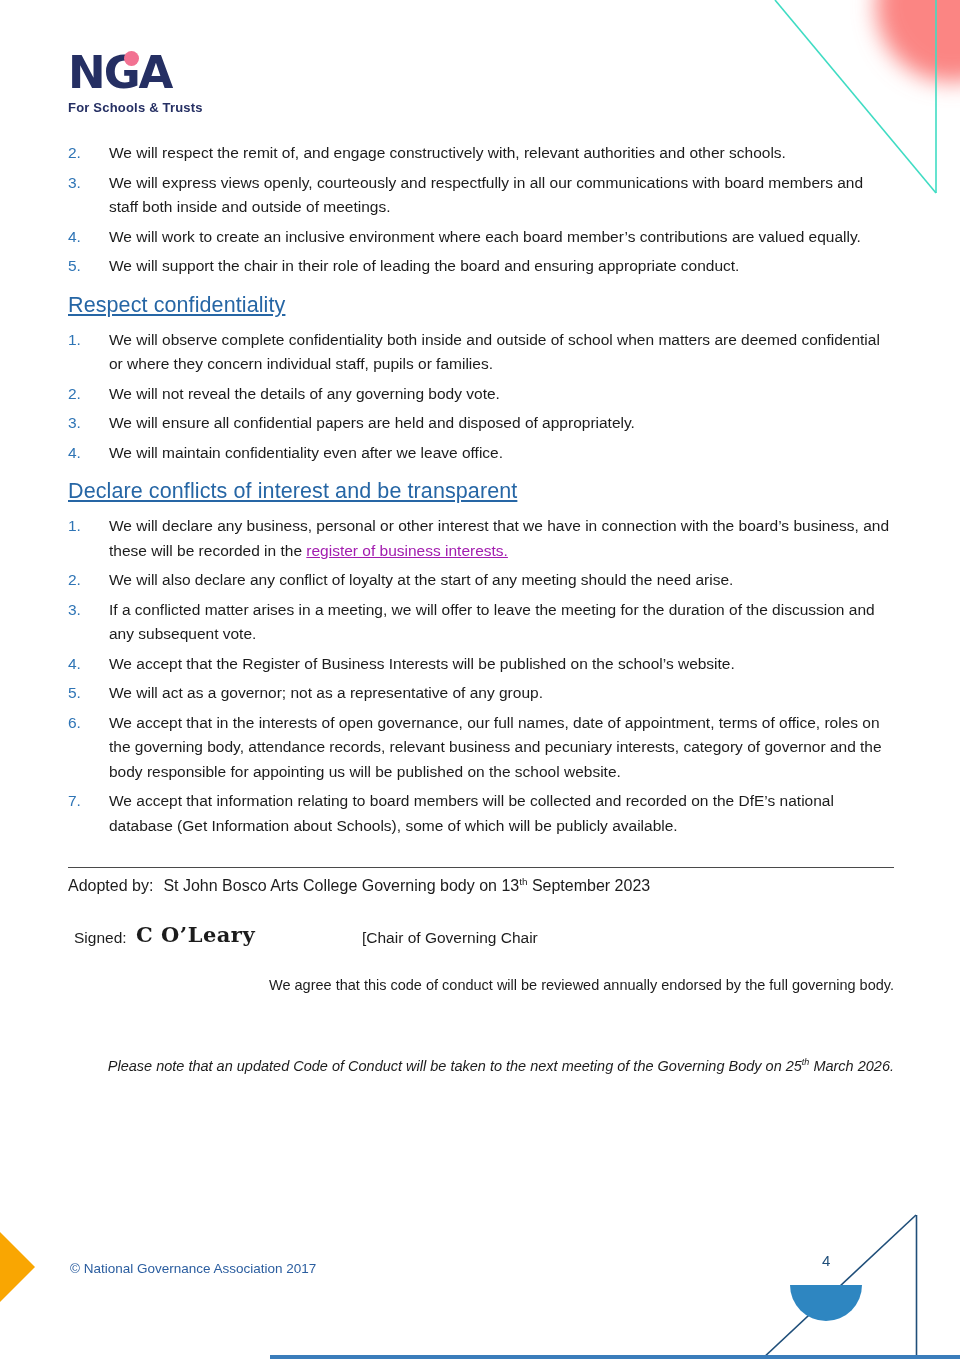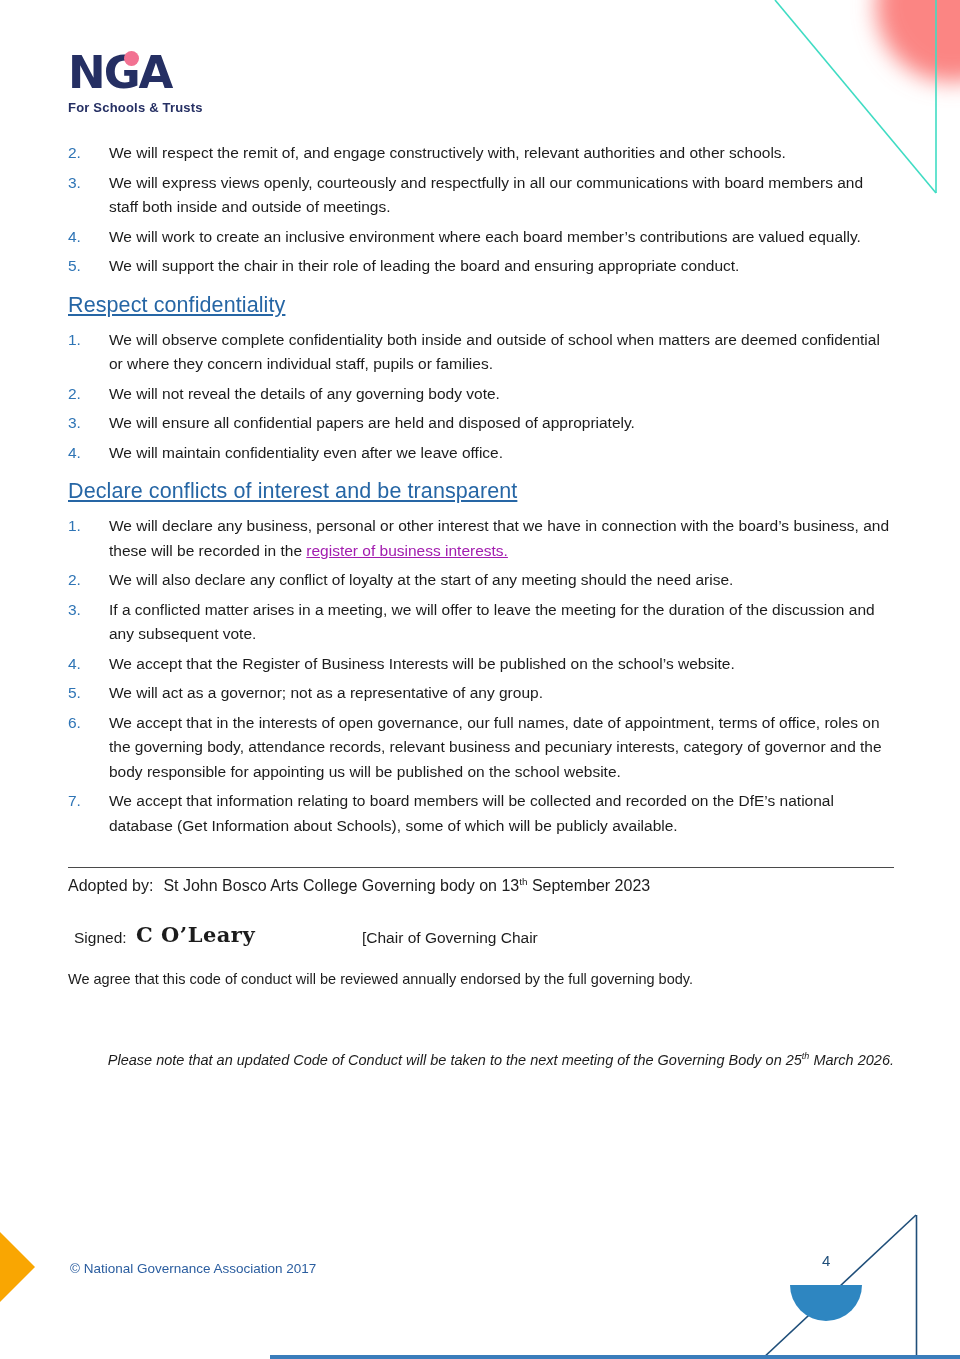--- a/index.html
+++ b/index.html
@@ -48,21 +48,21 @@
   .adopted-label { margin-right:10px; }
   sup { font-size:0.62em; vertical-align:super; line-height:0; }
   .signed-row { display:flex; align-items:flex-end; margin-top:24px; padding-left:6px; }
   .signed-label { font-size:15.5px; flex:0 0 62px; }
   .signature {
     font-family:"DejaVu Serif","Liberation Serif",serif;
     font-weight:700; font-size:21px; flex:0 0 226px;
     letter-spacing:0.5px;
   }
   .signed-role { font-size:15.5px; }
-  .review { font-size:14.5px; line-height:23px; margin-top:21px; }
+  .review { font-size:14.5px; line-height:23px; margin-top:27px;text-align:right; }
   .note { font-size:14.5px; line-height:23px; font-style:italic; margin-top:58px;text-align:right; }
 
   
   .footer-copyright {
     position:absolute; left:70px; top:1261px;
     font-size:13.5px; font-weight:500; color:#2a5d9f;
   }
   .footer-page-number {
     position:absolute; left:822px; top:1252px;
     font-size:15px; color:#1F4E79;

